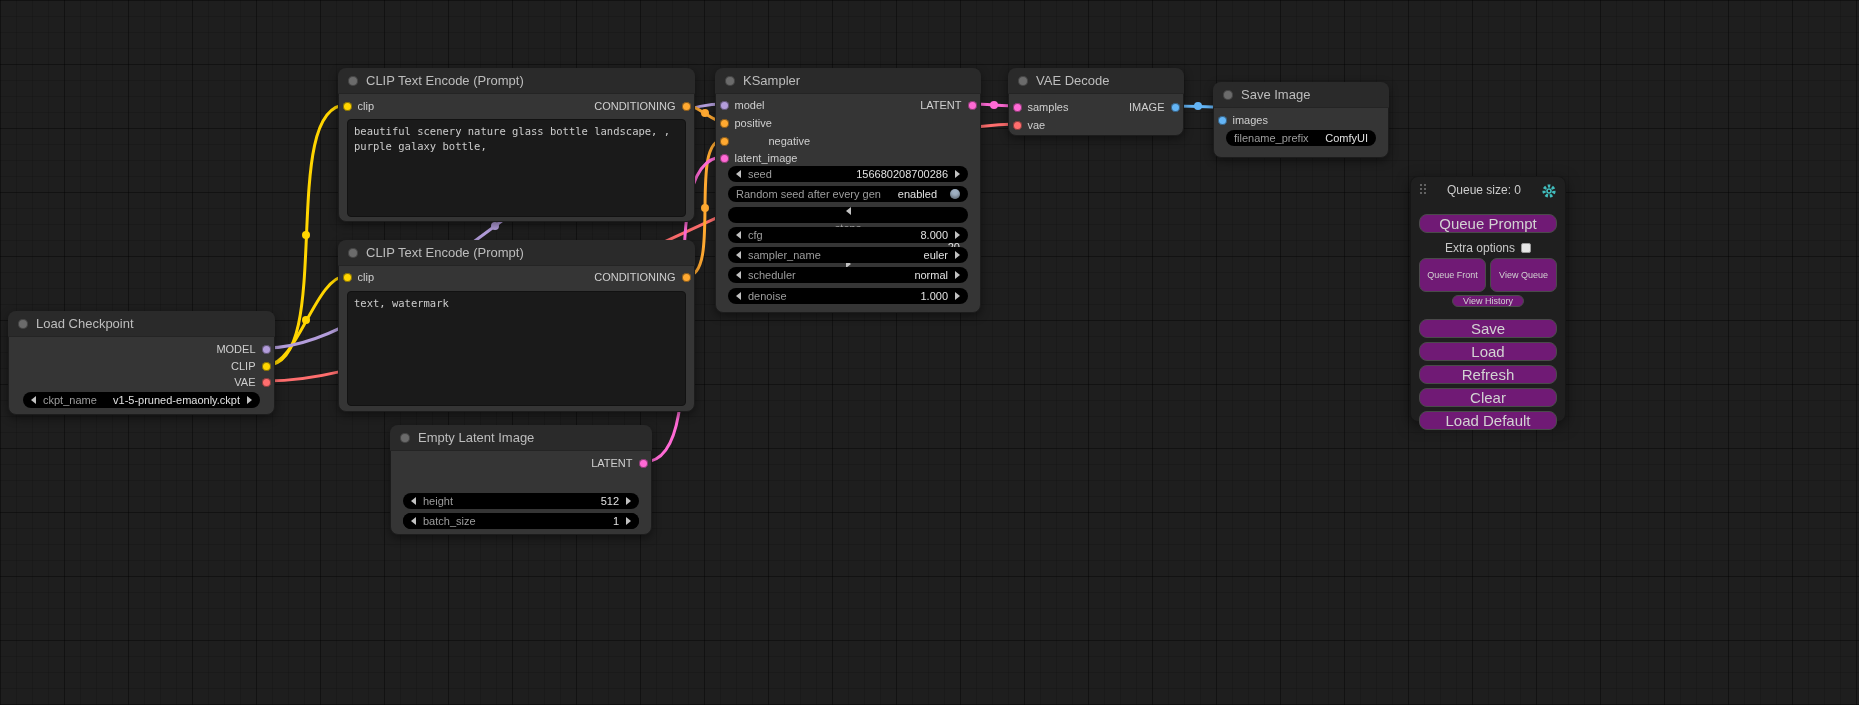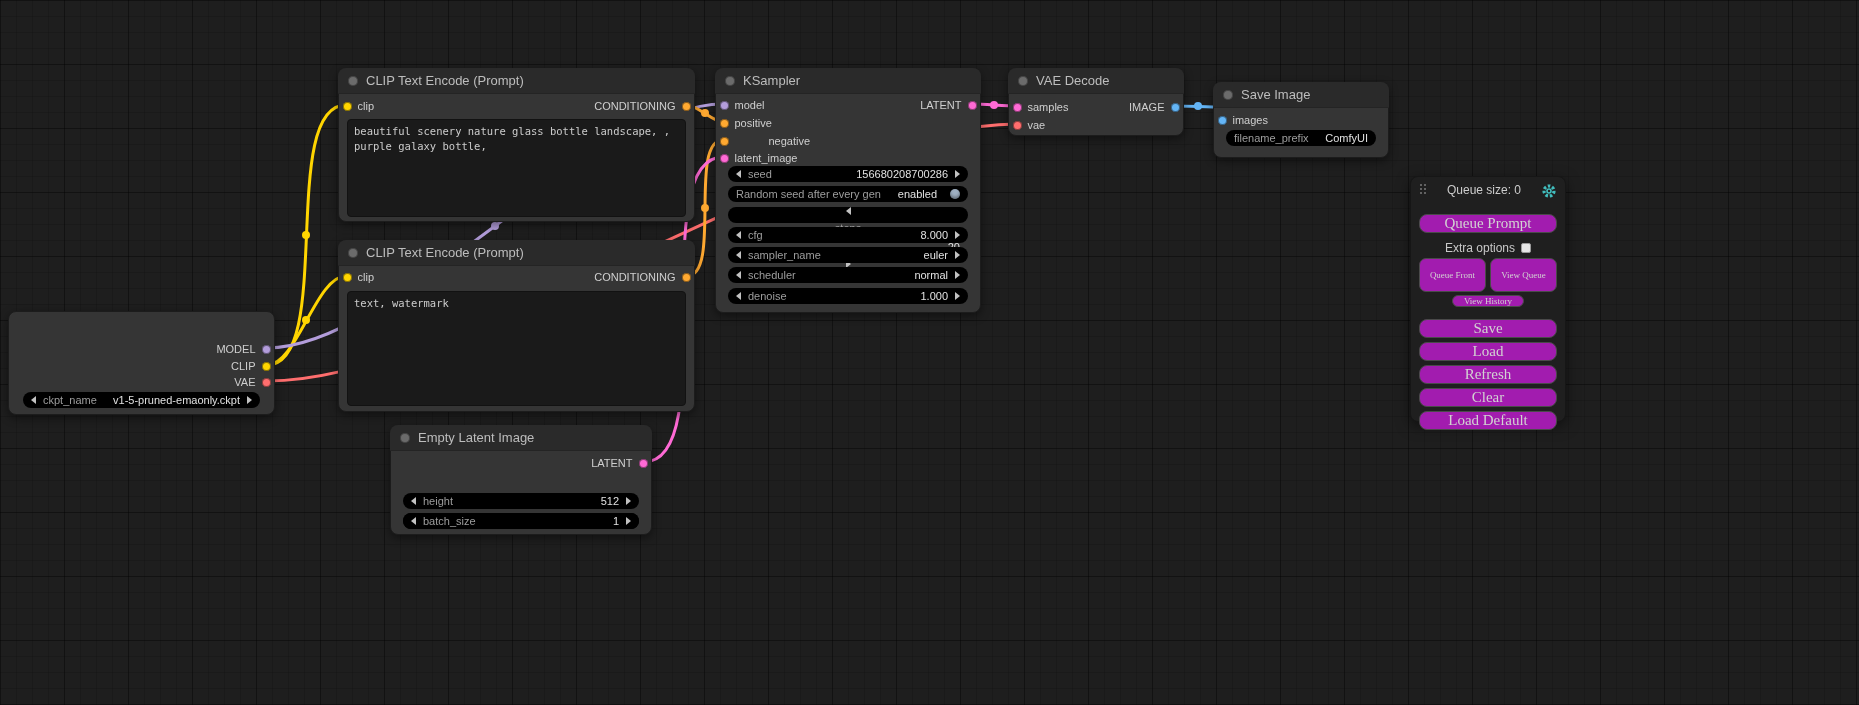--- a/index.html
+++ b/index.html
@@ -64,22 +64,22 @@
     padding:6px 8px; display:flex; flex-direction:column;
   }
   .menu-header { height:16px; display:flex; align-items:flex-start; justify-content:space-between; margin-bottom:15px; }
   .drag-dots { position:relative; width:8px; height:12px; flex:none; }
   .drag-dots::before {
     content:""; position:absolute; left:1px; top:1px; width:2px; height:2px; border-radius:50%; background:#7a7a7a;
     box-shadow:4px 0 0 #7a7a7a, 0 4px 0 #7a7a7a, 4px 4px 0 #7a7a7a, 0 8px 0 #7a7a7a, 4px 8px 0 #7a7a7a;
   }
   .queue-size { color:#cccccc; font-size:12px; }
   .btn {
-    background:#a21caf; border:1px solid #4a4a4a; border-radius:8px;
-    color:#d2d2d2; font-family:Liberation Serif, serif;
+    background:#701a75; border:1px solid #4a4a4a; border-radius:8px;
+    color:#d2d2d2; font-family:Liberation Sans, sans-serif;
     display:flex; align-items:center; justify-content:center; cursor:pointer;
   }
   .btn.big { height:22px; font-size:15px; margin-top:4px; }
   .btn.queue { height:24px; font-size:15px; margin-top:0; }
   .extra-row { display:flex; align-items:center; justify-content:center; gap:6px; margin-top:8px; height:14px; }
   .extra-label { color:#c9c9c9; font-size:12px; }
   .checkbox { width:10px; height:10px; background:#e6e6e6; border-radius:2px; border:1px solid #9a9a9a; }
   .small-row { display:flex; gap:4px; margin-top:3px; }
   .btn.small { height:13px; font-size:9px; border-radius:7px; flex:1; padding:16px 4px; }
   .btn.history { height:13px; font-size:9px; border-radius:7px; margin:3px auto 0; width:72px; }
@@ -104,20 +104,24 @@
     <circle cx="306" cy="320" r="4" fill="#ffd500"></circle>
     <circle cx="495" cy="226" r="4" fill="#b39ddb"></circle>
     <circle cx="705" cy="113" r="4" fill="#ffa931"></circle>
     <circle cx="705" cy="208" r="4" fill="#ffa931"></circle>
     <circle cx="683" cy="309" r="4" fill="#ff6ad5"></circle>
     <circle cx="994" cy="105" r="4" fill="#ff6ad5"></circle>
     <circle cx="1198" cy="106" r="4" fill="#64b5f6"></circle>
   </svg>
 
   <div class="node" style="left:8px; top:311px; width:267px; height:104px;">
+    <div class="node-title">
+      <span class="title-dot"></span>
+      <span class="title-text">Load Checkpoint</span>
+    </div>
     <div class="slot out" style="top:30px;">
       <span class="dot" style="background-color: rgb(179, 157, 219);"></span>
       <span>MODEL</span>
     </div>
     <div class="slot out" style="top:47px;">
       <span class="dot" style="background-color: rgb(255, 213, 0);"></span>
       <span>CLIP</span>
     </div>
     <div class="slot out" style="top:63px;">
       <span class="dot" style="background-color: rgb(255, 110, 110);"></span>

